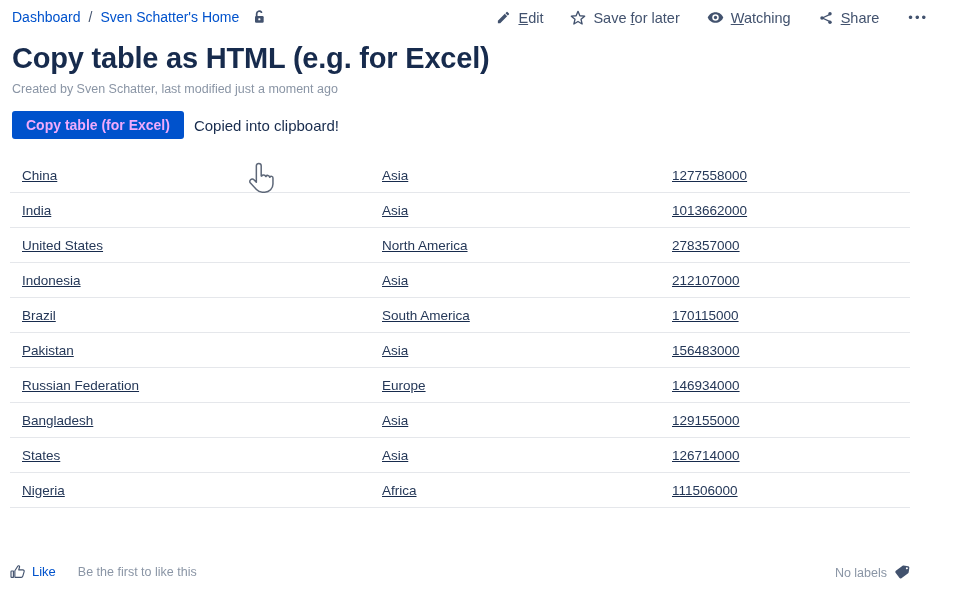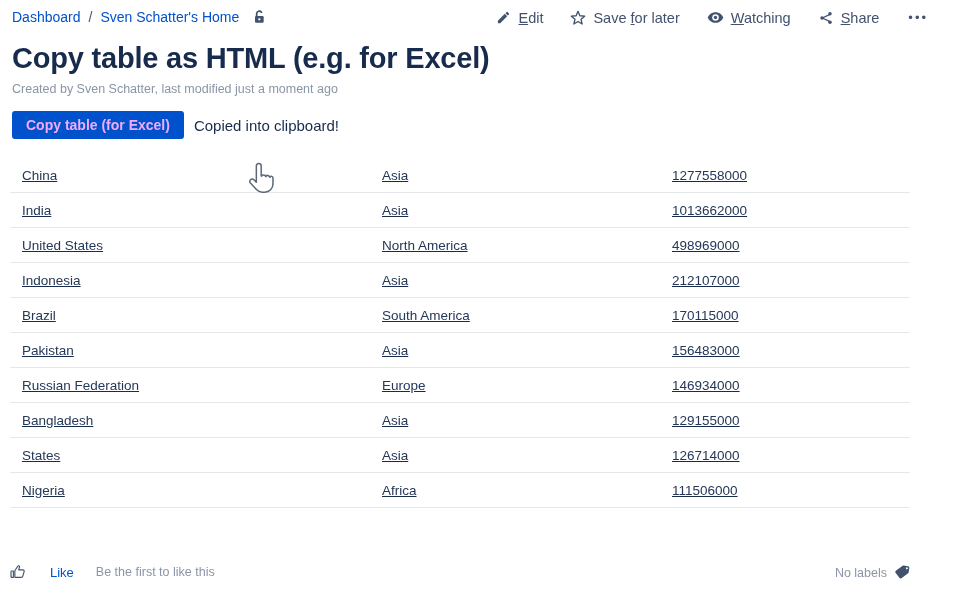--- a/index.html
+++ b/index.html
@@ -87,21 +87,21 @@
     white-space:nowrap; overflow:hidden;
   }
 
   
   .page-footer {
     position:absolute; left:10px; top:558px; width:900px; height:28px;
     display:flex; align-items:center; justify-content:space-between;
     font-size:12.5px; color:#8A95A5;
   }
   .footer-left { display:flex; align-items:center; gap:8px; }
-  .like-group { display:flex; align-items:center; gap:24px; cursor:pointer; }
+  .like-group { display:flex; gap:6px; cursor:pointer; }
   .like-label { color:#0052CC; font-size:13px; }
   .like-hint { margin-left:14px; }
   .labels-group { display:flex; align-items:flex-end; gap:7px; cursor:pointer; }
 
   
   .hand-cursor { position:absolute; left:247px; top:161px; width:30px; height:38px; z-index:20; pointer-events:none; }
 
   svg { display:block; }
 </style>
 </head>
@@ -177,21 +177,21 @@
         <div class="tcell col2">1277558000</div>
       </div>
       <div class="trow">
         <div class="tcell col0">India</div>
         <div class="tcell col1">Asia</div>
         <div class="tcell col2">1013662000</div>
       </div>
       <div class="trow">
         <div class="tcell col0">United States</div>
         <div class="tcell col1">North America</div>
-        <div class="tcell col2">498969000</div>
+        <div class="tcell col2">278357000</div>
       </div>
       <div class="trow">
         <div class="tcell col0">Indonesia</div>
         <div class="tcell col1">Asia</div>
         <div class="tcell col2">212107000</div>
       </div>
       <div class="trow">
         <div class="tcell col0">Brazil</div>
         <div class="tcell col1">South America</div>
         <div class="tcell col2">170115000</div>

